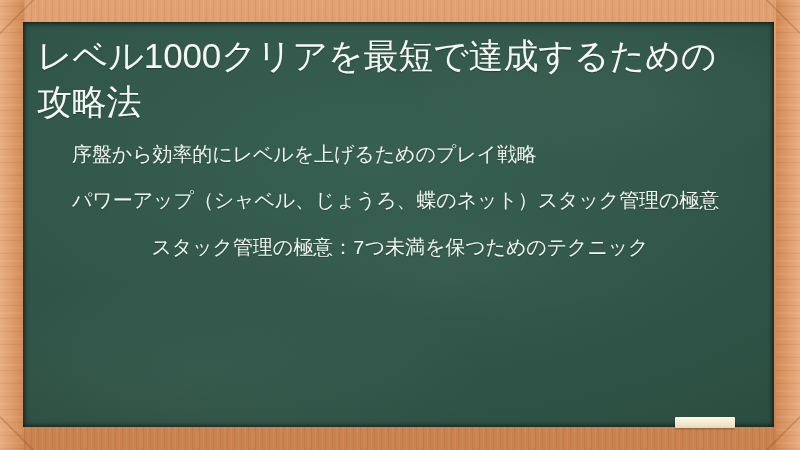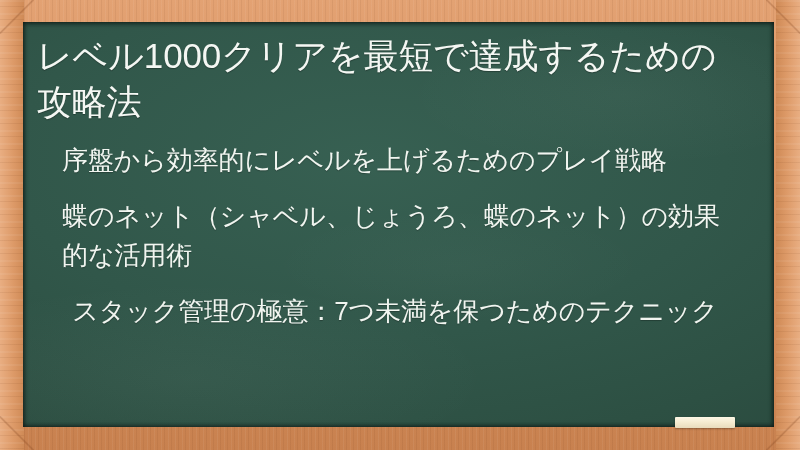--- a/index.html
+++ b/index.html
@@ -138,27 +138,28 @@
     max-width: 700px;
   }
 
   .bullets {
     list-style: none;
     margin: 17px 0 0 0;
     padding: 0 0 0 25px;
   }
   .bullets li {
     color: #f1f5f0;
-    font-size: 26px;
+    font-size: 20px;
     font-weight: 400;
     line-height: 1.52;
     letter-spacing: -0.1px;
-    margin: 0 0 16px 0;
+    margin: 0 0 16px 10px;
     max-width: 676px;
     text-shadow: 0 1px 1px rgba(0,0,0,0.26);
+    font-family: Liberation Mono, monospace;
   }
   .bullets li:last-child { margin-bottom: 0; text-align: center; }
 
   
   .chalk {
     position: absolute;
     left: 675px;
     top: 417px;
     width: 60px;
     height: 11px;
@@ -182,21 +183,21 @@
     <div class="mitre br"></div>
   </div>
 
   <div class="board">
     <div class="content">
 
       <h1 class="title">レベル1000クリアを最短で達成するための攻略法</h1>
 
       <ul class="bullets">
         <li>序盤から効率的にレベルを上げるためのプレイ戦略</li>
-        <li>蝶のネット（シャベル、じょうろ、蝶のネット）の効果的な活用術</li>
+        <li>パワーアップ（シャベル、じょうろ、蝶のネット）スタック管理の極意</li>
         <li>スタック管理の極意：7つ未満を保つためのテクニック</li>
       </ul>
 
     </div>
   </div>
 
   <div class="chalk"></div>
 
 </div>
 

